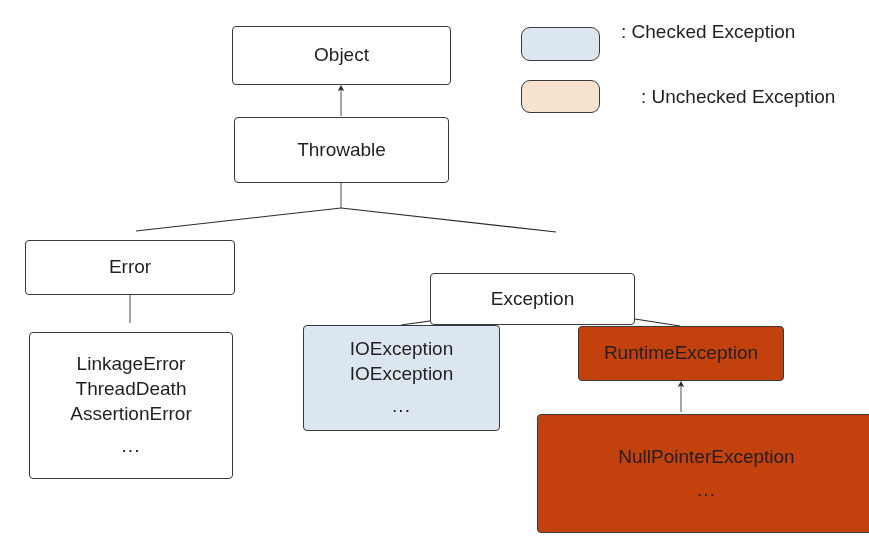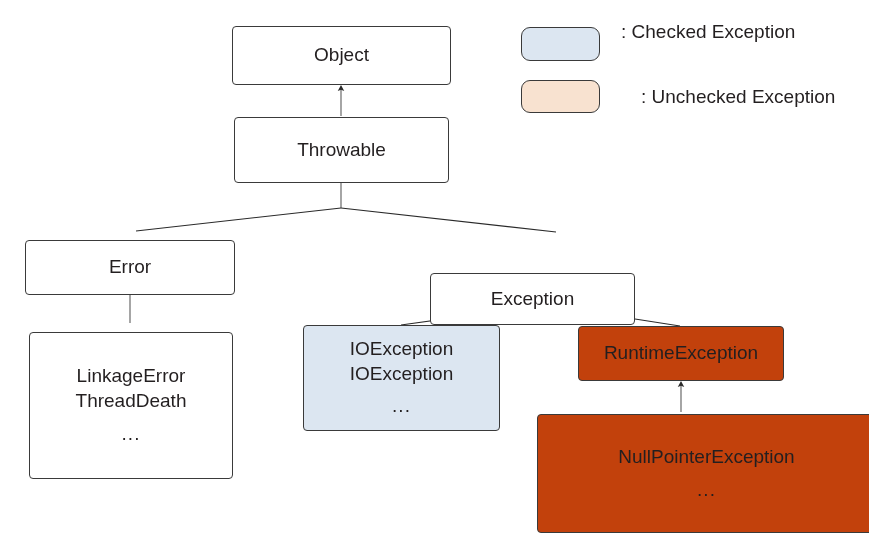--- a/index.html
+++ b/index.html
@@ -122,20 +122,21 @@
     <span class="line">Error</span>
   </div>
 
   <div class="node" style="left:430px; top:233px; width:205px; height:52px;margin-top:40px;">
     <span class="line">Exception</span>
   </div>
 
   <div class="node" style="left:29px; top:332px; width:204px; height:147px;">
     <span class="line">LinkageError</span>
     <span class="line">ThreadDeath</span>
+    <span class="line">AssertionError</span>
     <span class="ellipsis">...</span>
   </div>
 
   <div class="node checked" style="left:303px; top:325px; width:197px; height:106px;">
     <span class="line">IOException</span>
     <span class="line">IOException</span>
     <span class="ellipsis">...</span>
   </div>
 
   <div class="node unchecked" style="left:578px; top:326px; width:206px; height:55px;">

